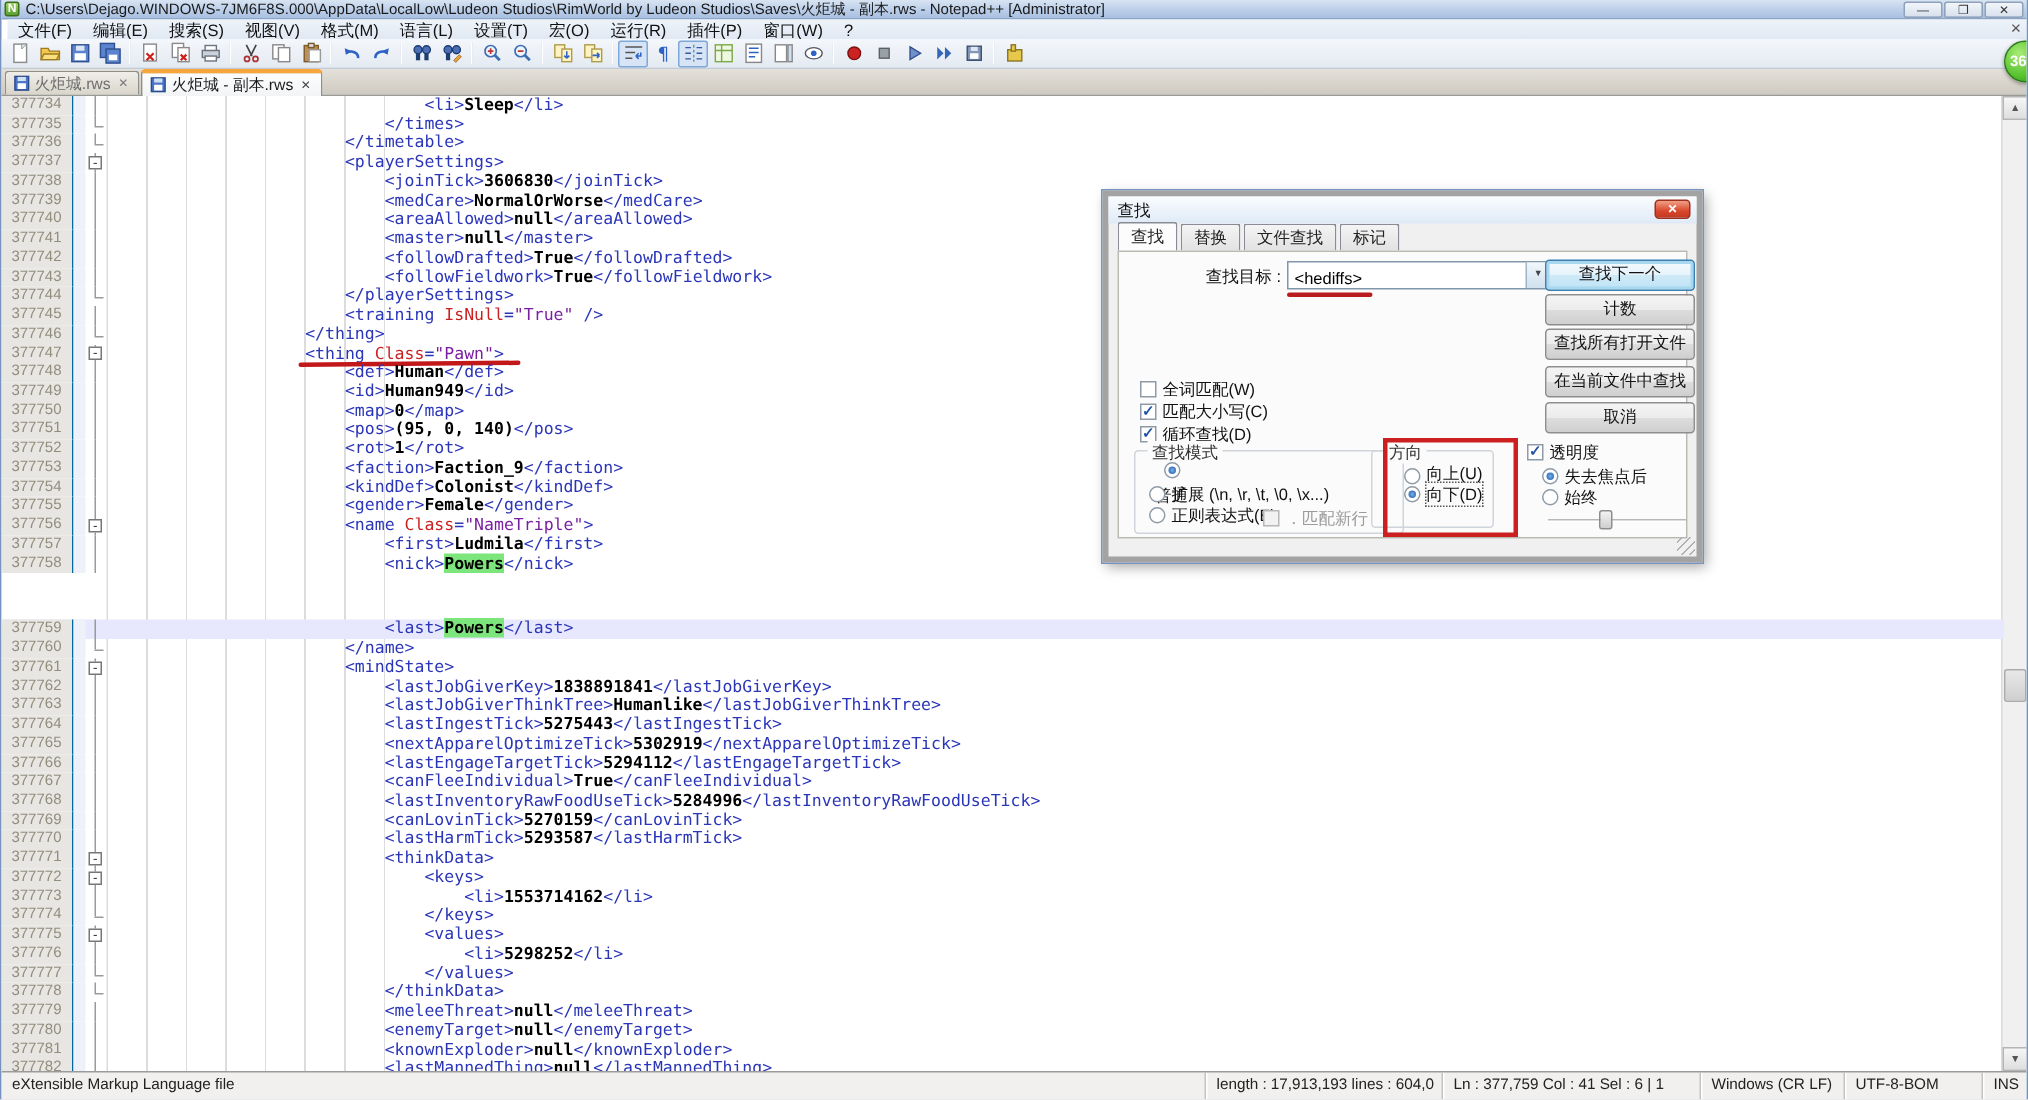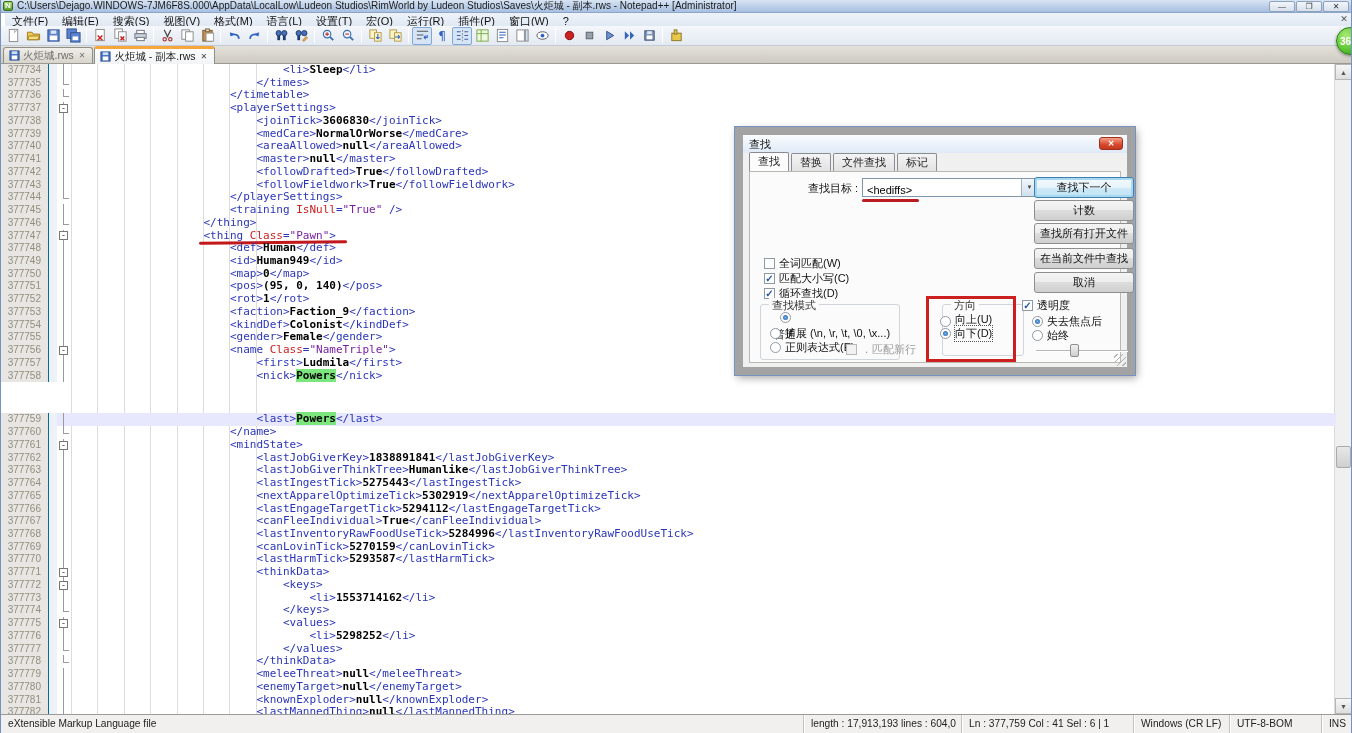--- a/index.html
+++ b/index.html
@@ -81,21 +81,21 @@
 
   
   #statusbar { position:absolute; left:0; bottom:0; width:100%; height:19px; background:#f1f0ee;
     border-top:1px solid #9b9b9b; display:flex; align-items:center; font-size:10.2px; color:#222; }
   .seg { height:100%; line-height:18px; padding-left:7px; white-space:nowrap; overflow:hidden;
     border-left:1px solid #c2c2c2; box-shadow:inset 1px 0 0 #fff; }
   .seg.first { flex:1; border-left:none; box-shadow:none; }
 
   
   #find-dialog { position:absolute; left:734px; top:127px; width:400px; height:248px;
-    background:#f0f0f0; border:8px solid #a3a3a3; box-shadow:0 0 0 1px #7593be, 2px 3px 8px rgba(0,0,0,.35); z-index:10; }
+    background:#f0f0f0; border:4px solid #a3a3a3; box-shadow:0 0 0 1px #7593be, 2px 3px 8px rgba(0,0,0,.35); z-index:10; }
   #fd-title { position:absolute; left:0; top:0; right:0; height:18px;
     background:linear-gradient(#fafcfe,#dfeaf7); display:flex; align-items:center; padding-left:6px;
     font-size:11px; color:#111; }
   #fd-close { position:absolute; right:4px; top:2px; width:24px; height:13px; border-radius:3px;
     background:linear-gradient(#f0a088,#d9472b 60%,#c23a20); border:1px solid #9e2f1c; color:#fff;
     font-size:8px; line-height:11px; text-align:center; font-weight:bold; }
   #fd-tabs { position:absolute; left:6px; top:19px; height:17px; display:flex; align-items:flex-end; }
   .fd-tab { padding:1px 8px 1px; border:1px solid #898c95; border-bottom:none; border-radius:2px 2px 0 0;
     background:linear-gradient(#f4f4f4,#e2e2e2); margin-right:2px; font-size:11px; color:#222; }
   .fd-tab.active { background:#fcfcfc; padding-bottom:3px; position:relative; top:1px; }
@@ -773,42 +773,42 @@
           </div>
           <div class="fd-check" style="left: 14px; top: 99px;">
             <span class="box11">✓</span>
             <span>匹配大小写(C)</span>
           </div>
           <div class="fd-check" style="left: 14px; top: 114px;">
             <span class="box11">✓</span>
             <span>循环查找(D)</span>
           </div>
         </div>
-      <div class="grp" style="left:10px; top:132px; width:140px; height:56px;">
+      <div class="grp" style="left:10px; top:132px; width:180px; height:56px;">
         <div class="grp-label">查找模式</div>
       </div>
       <div id="fd-mode-radios">
           <div class="fd-radio" style="left: 24px; top: 140px; flex-direction: column;">
             <span class="circ11 sel"></span>
             <span class="rlabel">普通</span>
           </div>
           <div class="fd-radio" style="left: 20px; top: 154px;">
             <span class="circ11"></span>
             <span class="rlabel">扩展 (\n, \r, \t, \0, \x...)</span>
           </div>
           <div class="fd-radio" style="left: 20px; top: 168px;">
             <span class="circ11"></span>
             <span class="rlabel">正则表达式(E)</span>
           </div>
         </div>
       <div class="fd-check disabled" style="left:96px; top:170px;">
         <span class="box11"></span>
           <span>．匹配新行</span>
       </div>
-      <div class="grp" style="left:192px; top:132px; width:82px; height:52px;">
+      <div class="grp" style="left:168px; top:132px; width:82px; height:52px;">
         <div class="grp-label">方向</div>
       </div>
       <div id="fd-dir-radios">
           <div class="fd-radio" style="left: 190px; top: 140px; align-items: flex-end;">
             <span class="circ11"></span>
             <span class="rlabel">向上(U)</span>
           </div>
           <div class="fd-radio focus" style="left: 190px; top: 154px;">
             <span class="circ11 sel"></span>
             <span class="rlabel">向下(D)</span>

